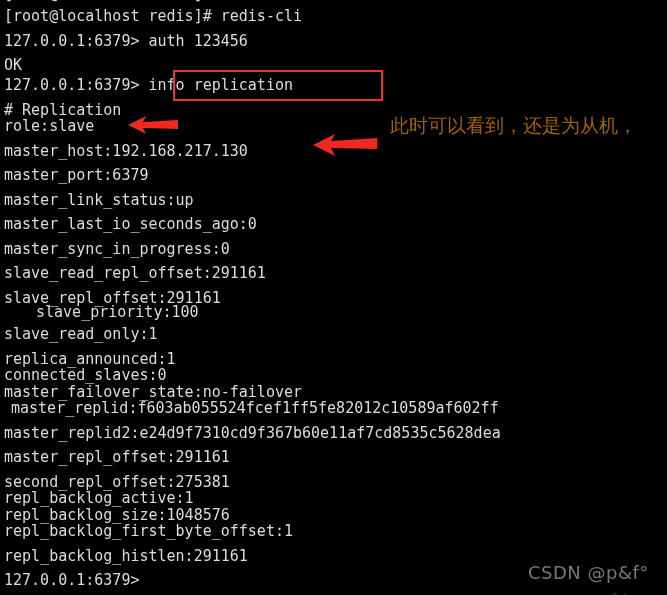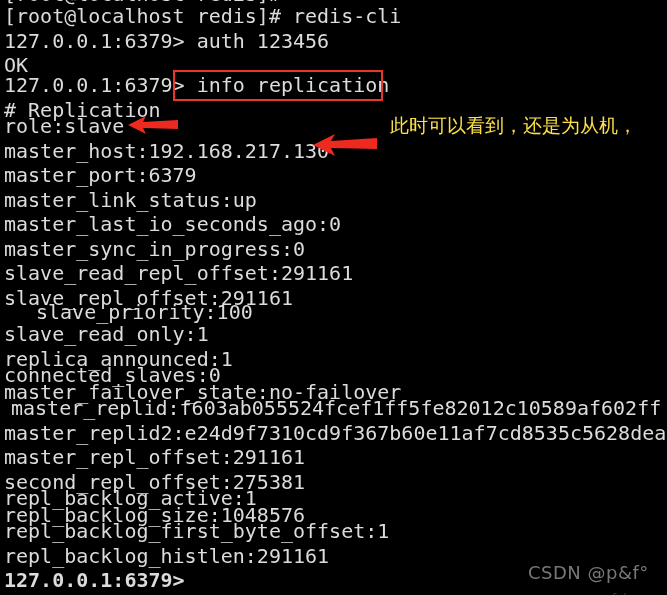--- a/index.html
+++ b/index.html
@@ -26,21 +26,21 @@
     padding: 0;
     margin: 0;
   }
   .tline {
     position: absolute;
     left: 4px;
     height: 24.5px;
     line-height: 24.5px;
     white-space: pre;
     font-family: "DejaVu Sans Mono", "Liberation Mono", monospace;
-    font-size: 20px;
+    font-size: 15px;
     letter-spacing: 0px;
     color: #dcdcdc;
     margin: 0;
   }
 
   
   #annotations {
     position: absolute;
     left: 0;
     top: 0;
@@ -53,21 +53,21 @@
     box-sizing: border-box;
     border: 2px solid #e8362c;
     background: transparent;
   }
   .arrow-svg {
     position: absolute;
     display: block;
   }
   .note {
     position: absolute;
-    color: #fde047;
+    color: #a16207;
     font-family: "DejaVu Sans", "Liberation Sans", sans-serif;
     font-size: 19px;
     line-height: 25px;
     font-weight: 500;
     white-space: pre;
   }
 
   
   .watermark {
     position: absolute;
@@ -124,21 +124,21 @@
     <div class="tline" style="top:363px;">connected_slaves:0</div>
     <div class="tline" style="top:379.5px;">master_failover_state:no-failover</div>
     <div class="tline" style="top:396px;margin-left:7px;">master_replid:f603ab055524fcef1ff5fe82012c10589af602ff</div>
     <div class="tline" style="top:420.5px;">master_replid2:e24d9f7310cd9f367b60e11af7cd8535c5628dea</div>
     <div class="tline" style="top:445px;">master_repl_offset:291161</div>
     <div class="tline" style="top:469.5px;">second_repl_offset:275381</div>
     <div class="tline" style="top:486px;">repl_backlog_active:1</div>
     <div class="tline" style="top:502.5px;">repl_backlog_size:1048576</div>
     <div class="tline" style="top:519px;">repl_backlog_first_byte_offset:1</div>
     <div class="tline" style="top:543.5px;">repl_backlog_histlen:291161</div>
-    <div class="tline" style="top:568px;font-weight:bold;">127.0.0.1:6379&gt;</div>
+    <div class="tline" style="top:568px;">127.0.0.1:6379&gt;</div>
   </div>
 
   <div id="annotations">
 
     <div class="cmd-box" style="left:173px; top:70px; width:210px; height:31px;"></div>
 
     <svg class="arrow-svg" style="left:126px; top:114px;" width="54" height="22" viewBox="0 0 54 22">
       <path d="M2 11 L20 2 L17 8 L52 6 L52 15 L17 14 L20 20 Z" fill="#ee2a20"></path>
     </svg>
 

